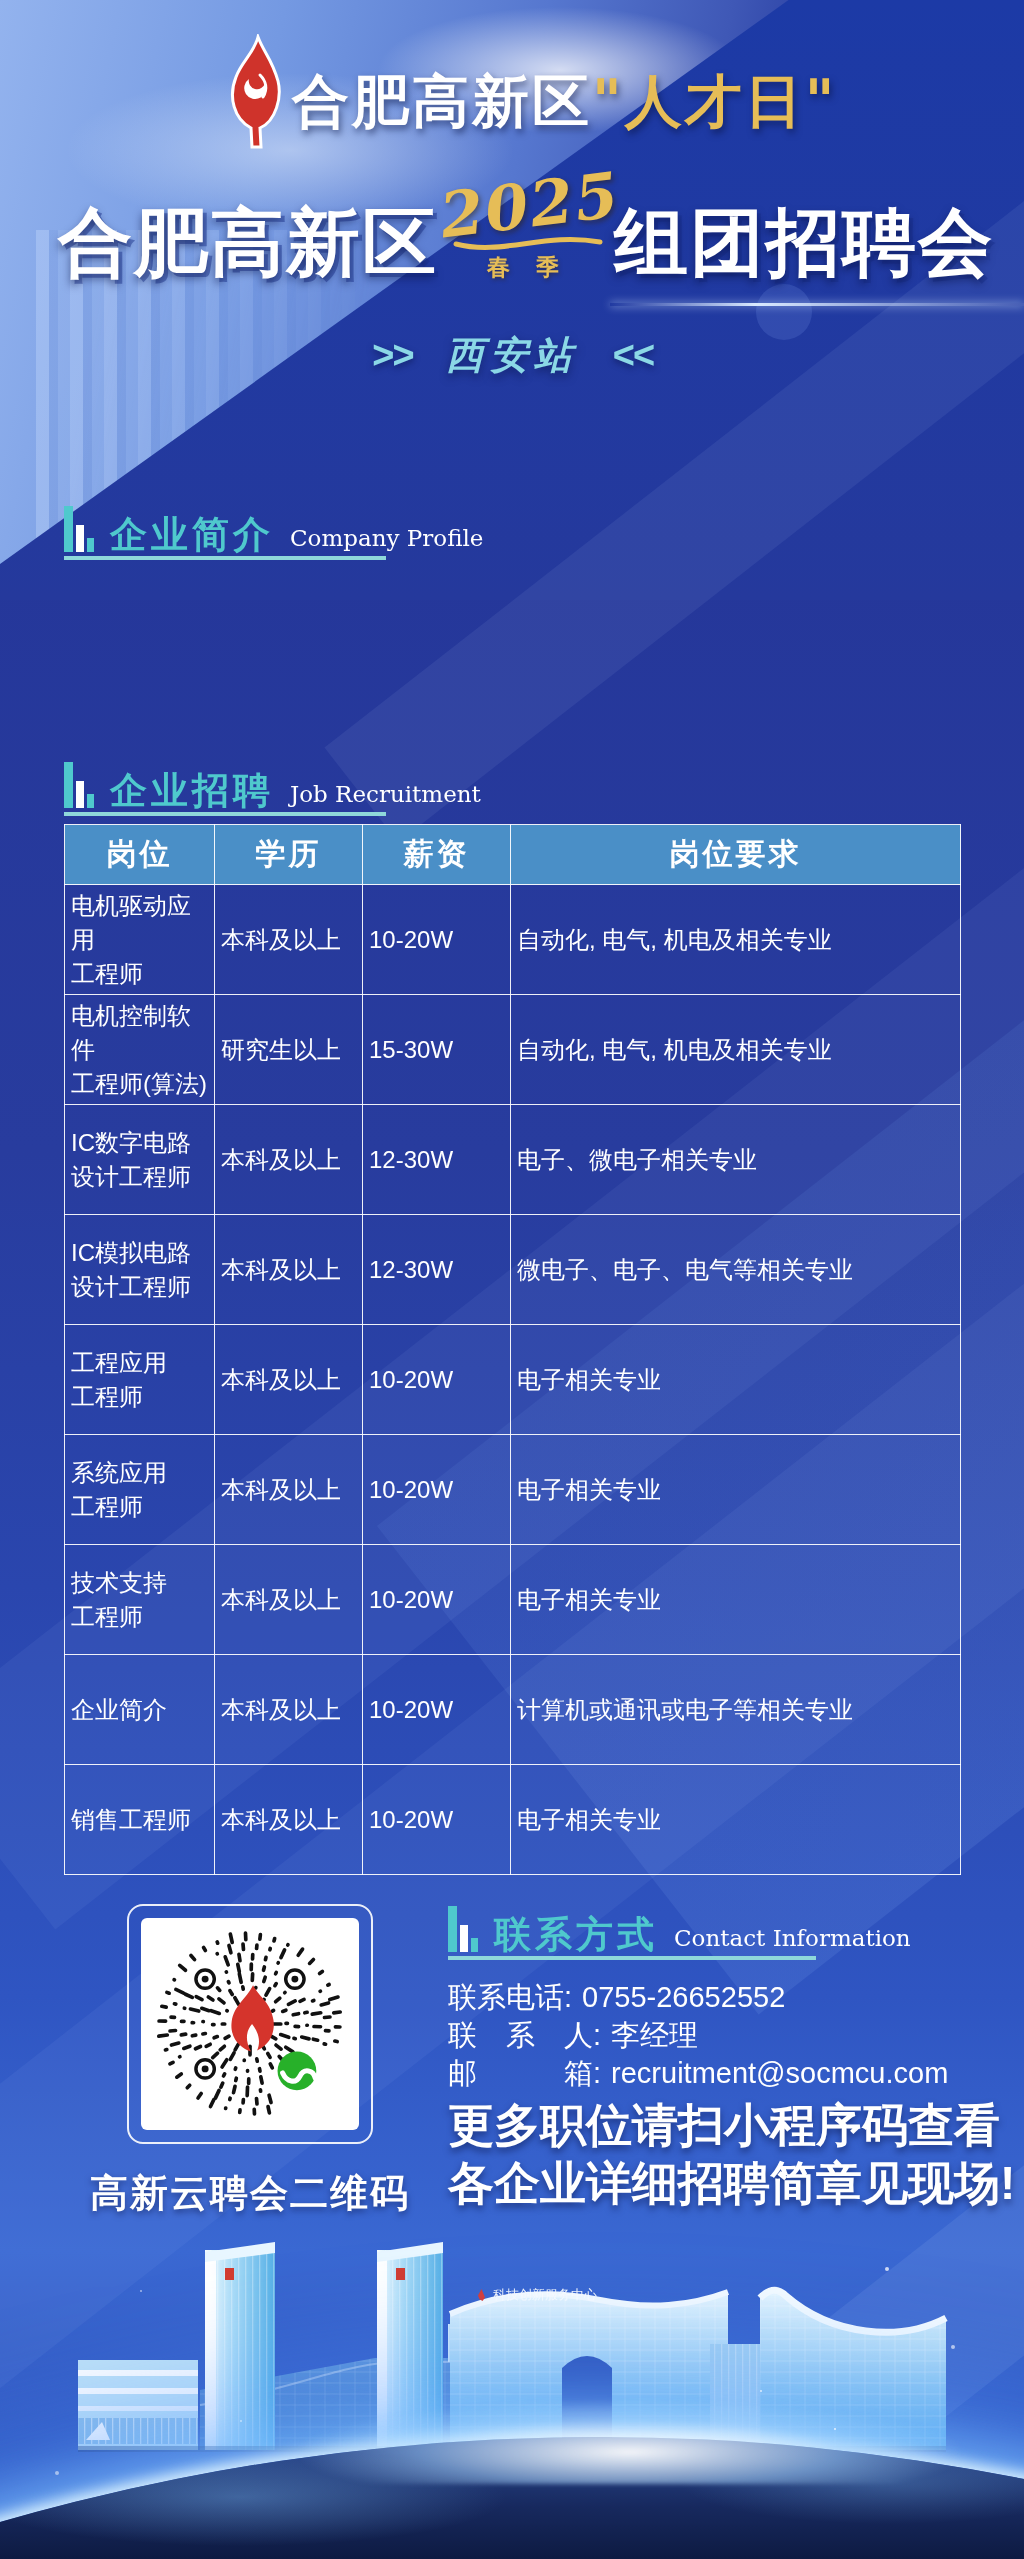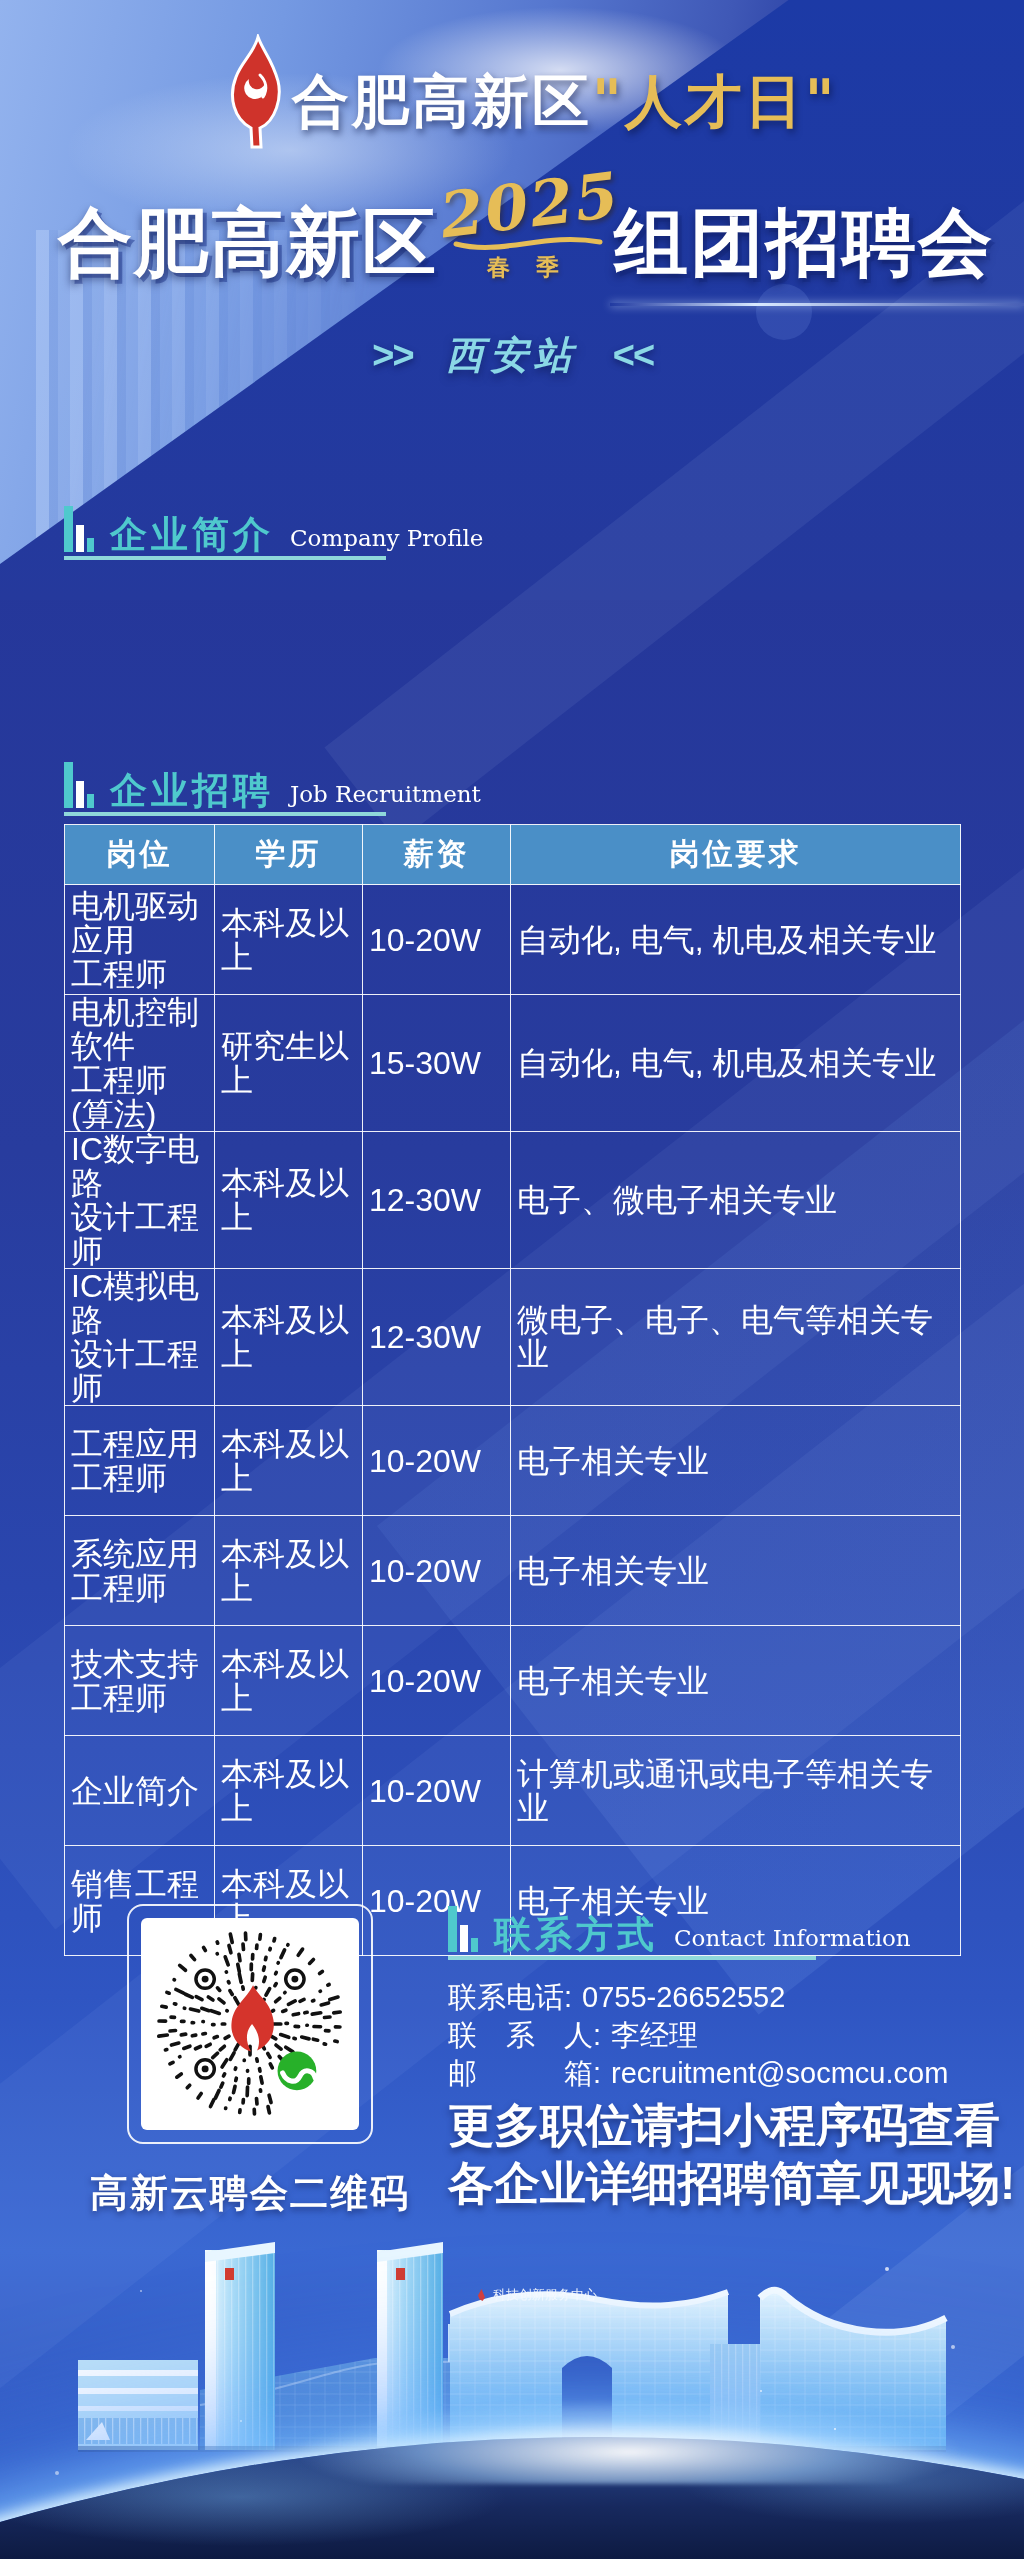--- a/index.html
+++ b/index.html
@@ -79,21 +79,21 @@
   #sec-contact{left:448px;top:1906px} #rule-contact{left:448px;top:1956px;width:368px}
 
   
   .paragraphs{left:64px;top:560px;width:897px;font-size:27px;line-height:38px;text-align:justify}
   .paragraphs p{text-indent:2em;margin:0 0 10px 0}
 
   
   table.jobs{position:absolute;left:64px;top:824px;width:896px;border-collapse:collapse;table-layout:fixed}
   table.jobs th,table.jobs td{border:1.5px solid rgba(255,255,255,.92);vertical-align:middle;color:#fff}
   table.jobs th{height:60px;background:#4a8fc7;font-size:30px;font-weight:700;letter-spacing:3px}
-  table.jobs td{height:110px;font-size:32px;white-space:pre-line;line-height:34px;padding:0 6px}
+  table.jobs td{height:110px;font-size:24px;white-space:pre-line;line-height:34px;padding:0 6px}
 
   
   .qr-outline{left:127px;top:1904px;width:246px;height:240px;border:2px solid rgba(255,255,255,.9);border-radius:16px}
   .qr-card{left:141px;top:1918px;width:218px;height:212px;background:#fff;border-radius:6px;padding:4px}
   .qr-card svg{width:100%;height:100%}
   .qr-caption{left:70px;top:2168px;width:360px;text-align:center;font-size:38px;font-weight:900;letter-spacing:2px;
     text-shadow:0 3px 6px rgba(8,16,66,.5)}
   .contact-lines{left:448px;top:1978px;width:570px;font-size:29px;line-height:38px}
   .c-label{margin-right:10px}
   .cta{left:448px;top:2096px;width:580px;font-size:46px;font-weight:900;line-height:58px;white-space:nowrap;

